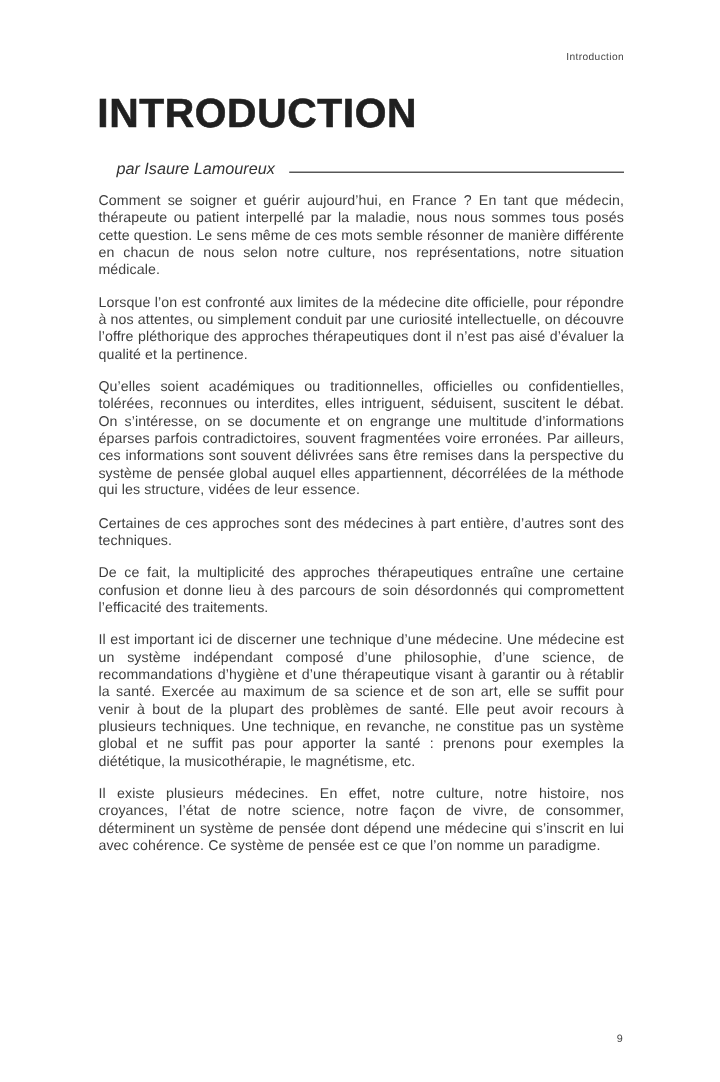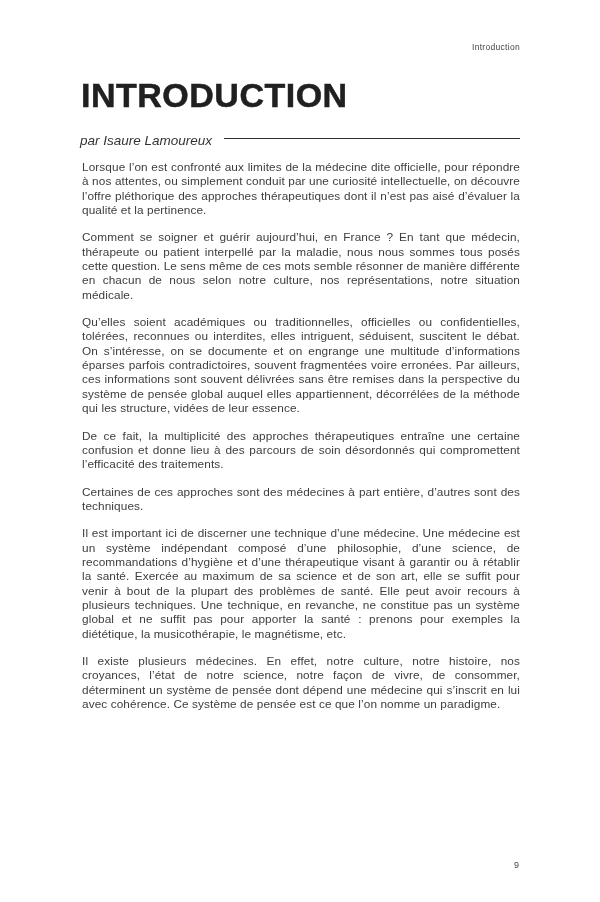--- a/index.html
+++ b/index.html
@@ -30,24 +30,24 @@
     margin: 0;
     font-size: 34px;
     font-weight: 800;
     letter-spacing: 0.5px;
     color: #202020;
     -webkit-text-stroke: 0.5px #202020;
   }
   .byline-row {
     position: absolute;
     top: 133px;
-    left: 80px;
+    left: 97px;
     right: 80px;
     display: flex;
-    align-items: center;
+    align-items: flex-end;
   }
   .byline {
     font-style: italic;
     font-size: 13.5px;
     color: #333333;
     white-space: nowrap;
   }
   .byline-rule {
     flex: 1;
     height: 1.5px;
@@ -88,24 +88,24 @@
   <div class="running-header">Introduction</div>
 
   <h1 class="title">INTRODUCTION</h1>
 
   <div class="byline-row">
     <span class="byline">par Isaure Lamoureux</span>
     <span class="byline-rule"></span>
   </div>
 
   <div class="body-text">
+    <p>Comment se soigner et guérir aujourd’hui, en France&nbsp;? En tant que médecin, thérapeute ou patient interpellé par la maladie, nous nous sommes tous posés cette question. Le sens même de ces mots semble résonner de manière différente en chacun de nous selon notre culture, nos représentations, notre situation médicale.</p>
     <p>Lorsque l’on est confronté aux limites de la médecine dite officielle, pour répondre à nos attentes, ou simplement conduit par une curiosité intellectuelle, on découvre l’offre pléthorique des approches thérapeutiques dont il n’est pas aisé d’évaluer la qualité et la pertinence.</p>
-    <p>Comment se soigner et guérir aujourd’hui, en France&nbsp;? En tant que médecin, thérapeute ou patient interpellé par la maladie, nous nous sommes tous posés cette question. Le sens même de ces mots semble résonner de manière différente en chacun de nous selon notre culture, nos représentations, notre situation médicale.</p>
     <p>Qu’elles soient académiques ou traditionnelles, officielles ou confidentielles, tolérées, reconnues ou interdites, elles intriguent, séduisent, suscitent le débat. On s’intéresse, on se documente et on engrange une multitude d’informations éparses parfois contradictoires, souvent fragmentées voire erronées. Par ailleurs, ces informations sont souvent délivrées sans être remises dans la perspective du système de pensée global auquel elles appartiennent, décorrélées de la méthode qui les structure, vidées de leur essence.</p>
+    <p>Certaines de ces approches sont des médecines à part entière, d’autres sont des techniques.</p>
     <p>De ce fait, la multiplicité des approches thérapeutiques entraîne une certaine confusion et donne lieu à des parcours de soin désordonnés qui compromettent l’efficacité des traitements.</p>
-    <p>Certaines de ces approches sont des médecines à part entière, d’autres sont des techniques.</p>
     <p>Il est important ici de discerner une technique d’une médecine. Une médecine est un système indépendant composé d’une philosophie, d’une science, de recommandations d’hygiène et d’une thérapeutique visant à garantir ou à rétablir la santé. Exercée au maximum de sa science et de son art, elle se suffit pour venir à bout de la plupart des problèmes de santé. Elle peut avoir recours à plusieurs techniques. Une technique, en revanche, ne constitue pas un système global et ne suffit pas pour apporter la santé&nbsp;: prenons pour exemples la diététique, la musicothérapie, le magnétisme, etc.</p>
     <p>Il existe plusieurs médecines. En effet, notre culture, notre histoire, nos croyances, l’état de notre science, notre façon de vivre, de consommer, déterminent un système de pensée dont dépend une médecine qui s’inscrit en lui avec cohérence. Ce système de pensée est ce que l’on nomme un paradigme.</p>
   </div>
 
   <div class="page-number">9</div>
 
 </div>
 
 </body></html>

